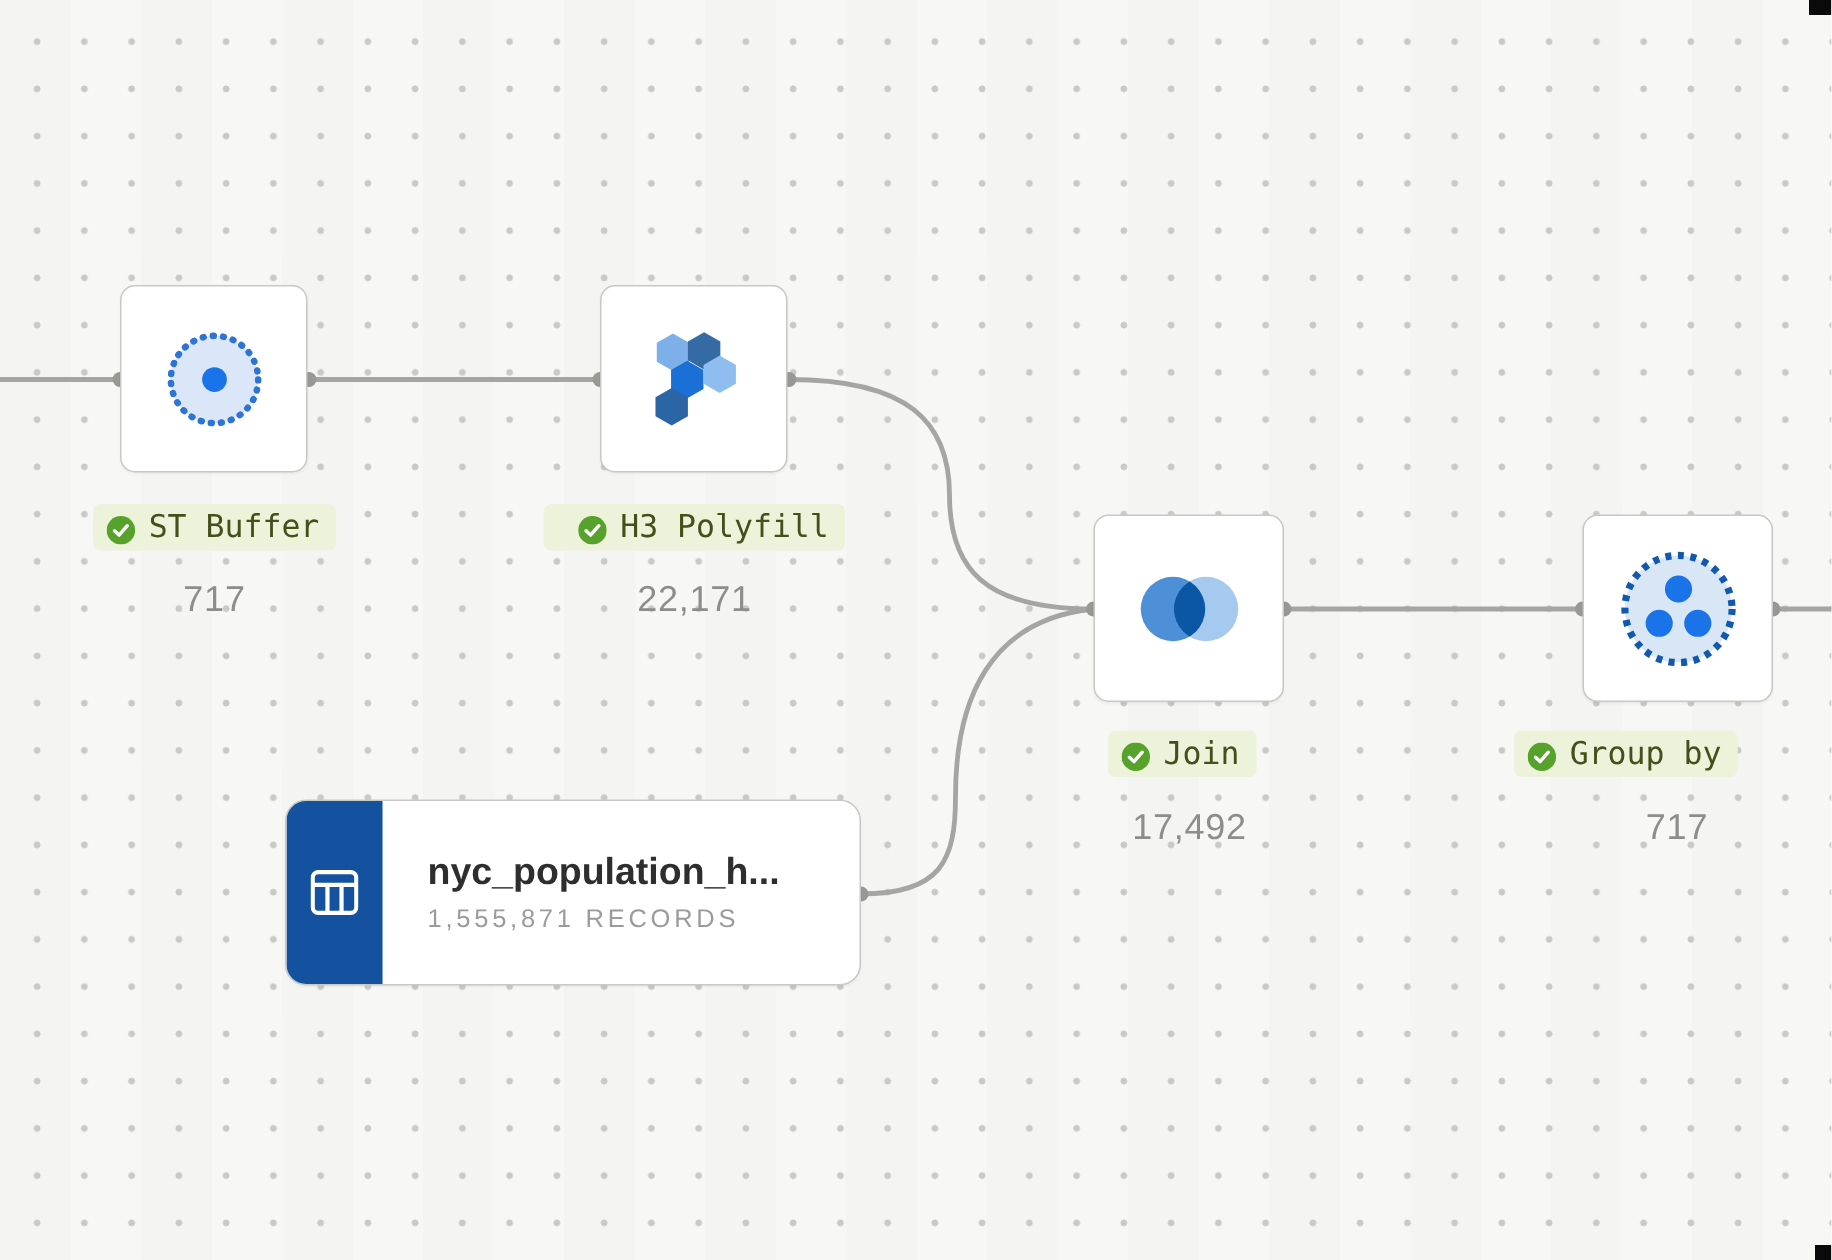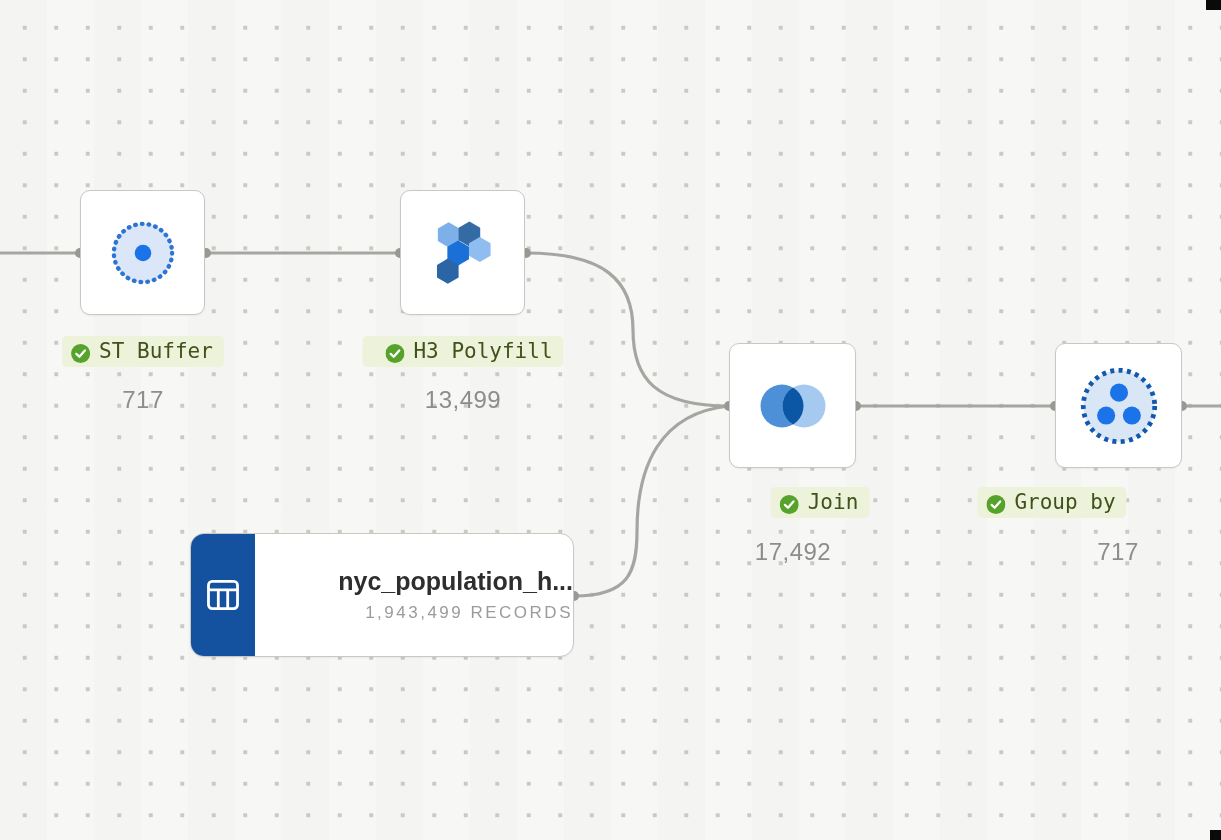--- a/index.html
+++ b/index.html
@@ -31,22 +31,22 @@
   .node-label{
     position:absolute;transform:translateX(-50%);
     display:inline-flex;align-items:flex-end;gap:9px;
     background:#edf2da;border-radius:5px;
     padding:3px 11px 4px 9px;white-space:nowrap;
     font-family:"DejaVu Sans Mono",monospace;
     font-size:21px;color:#42511c;
   }
   #label-st-buffer{left:143px;top:336px;}
   #label-h3-polyfill{left:463px;top:336px;padding-left:23px;}
-  #label-join{left:820px;top:487px;}
-  #label-group-by{left:1052px;top:487px;}
+  #label-join{left:788px;top:487px;}
+  #label-group-by{left:1084px;top:487px;}
 
   .node-count{
     position:absolute;transform:translateX(-50%);
     font-family:"Liberation Sans",sans-serif;
     font-size:24px;color:#8d8d8b;letter-spacing:.5px;white-space:nowrap;
   }
   #count-st-buffer{left:143px;top:386px;}
   #count-h3-polyfill{left:463px;top:386px;}
   #count-join{left:793px;top:538px;}
   #count-group-by{left:1118px;top:538px;}
@@ -56,21 +56,21 @@
     background:#fff;border:1px solid #c8c8c5;border-radius:14px;
     box-shadow:0 1px 2px rgba(0,0,0,.05);
     display:flex;overflow:hidden;box-sizing:border-box;
   }
   .table-band{
     width:64px;flex:0 0 64px;background:#14529f;
     display:flex;align-items:center;justify-content:center;
   }
   .table-info{
     flex:1;display:flex;flex-direction:column;justify-content:center;
-    padding-left:30px;gap:7px;text-align:right;
+    padding-left:30px;gap:7px;
   }
   .table-title{font-size:25px;font-weight:700;color:#2e2e2e;}
   .table-sub{font-size:17px;font-weight:500;color:#9b9b9b;letter-spacing:2.5px;}
 
   .check-badge{display:inline-flex;align-items:center;}
   .corner-mark{position:absolute;background:#0a0a0a;}
   #corner-top-right{left:1206px;top:0;width:15px;height:10px;}
   #corner-bottom-right{left:1210px;top:830px;width:11px;height:10px;}
 </style>
 </head>
@@ -170,35 +170,35 @@
     <span class="check-badge">
       <svg width="19" height="19" viewBox="0 0 20 20">
           <circle cx="10" cy="10" r="10" fill="#57a22b"></circle>
           <polyline points="5.5,10.4 8.7,13.4 14.5,6.8" fill="none" stroke="#fff" stroke-width="2.4" stroke-linecap="round" stroke-linejoin="round"></polyline>
         </svg>
     </span>
     <span>Group by</span>
   </div>
 
   <div class="node-count" id="count-st-buffer">717</div>
-  <div class="node-count" id="count-h3-polyfill">13,499</div>
+  <div class="node-count" id="count-h3-polyfill">22,171</div>
   <div class="node-count" id="count-join">17,492</div>
   <div class="node-count" id="count-group-by">717</div>
 
   <div class="table-node">
     <div class="table-band">
       <svg width="32" height="30" viewBox="0 0 34 32">
         <rect x="1.5" y="1.5" width="31" height="29" rx="4" fill="none" stroke="#ffffff" stroke-width="3"></rect>
         <line x1="2" y1="10.5" x2="32" y2="10.5" stroke="#ffffff" stroke-width="3"></line>
         <line x1="12" y1="10.5" x2="12" y2="30" stroke="#ffffff" stroke-width="3"></line>
         <line x1="22" y1="10.5" x2="22" y2="30" stroke="#ffffff" stroke-width="3"></line>
       </svg>
     </div>
     <div class="table-info">
       <div class="table-title">nyc_population_h...</div>
-      <div class="table-sub">1,943,499 RECORDS</div>
+      <div class="table-sub">1,555,871 RECORDS</div>
     </div>
   </div>
 
   <div class="corner-mark" id="corner-top-right"></div>
   <div class="corner-mark" id="corner-bottom-right"></div>
 
 </div>
 
 </body></html>

